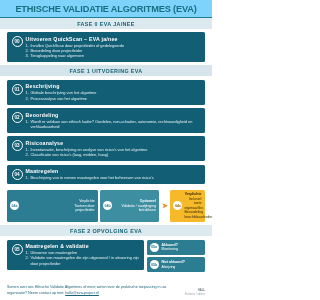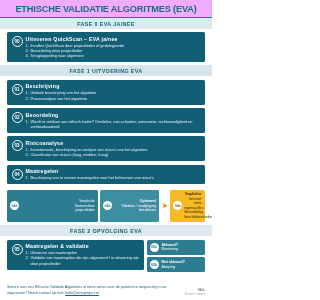--- a/index.html
+++ b/index.html
@@ -9,21 +9,21 @@
     font-family:"Liberation Sans", sans-serif;
     color:#14576b;
     -webkit-font-smoothing:none;
   }
   .page{position:relative;width:212px;height:300px;box-sizing:border-box;}
 
   
   .header{
     height:18px;width:100%;
     display:flex;align-items:center;justify-content:center;
-    background:#f0abfc;
+    background:#7dd3fc;
     border-bottom:1.5px solid #1d7f93;
     box-sizing:border-box;
   }
   .header-title{
     font-size:9.2px;font-weight:bold;letter-spacing:-0.15px;
     color:#17707f;white-space:nowrap;
   }
 
   
   .phase-band{

